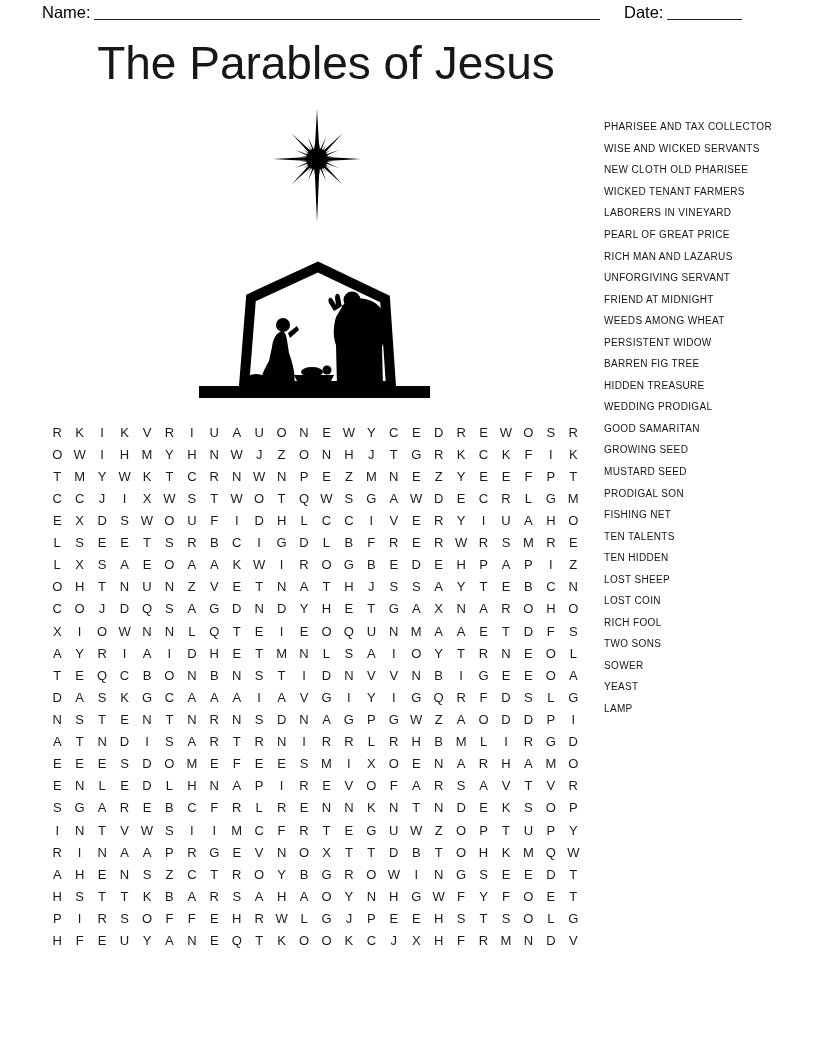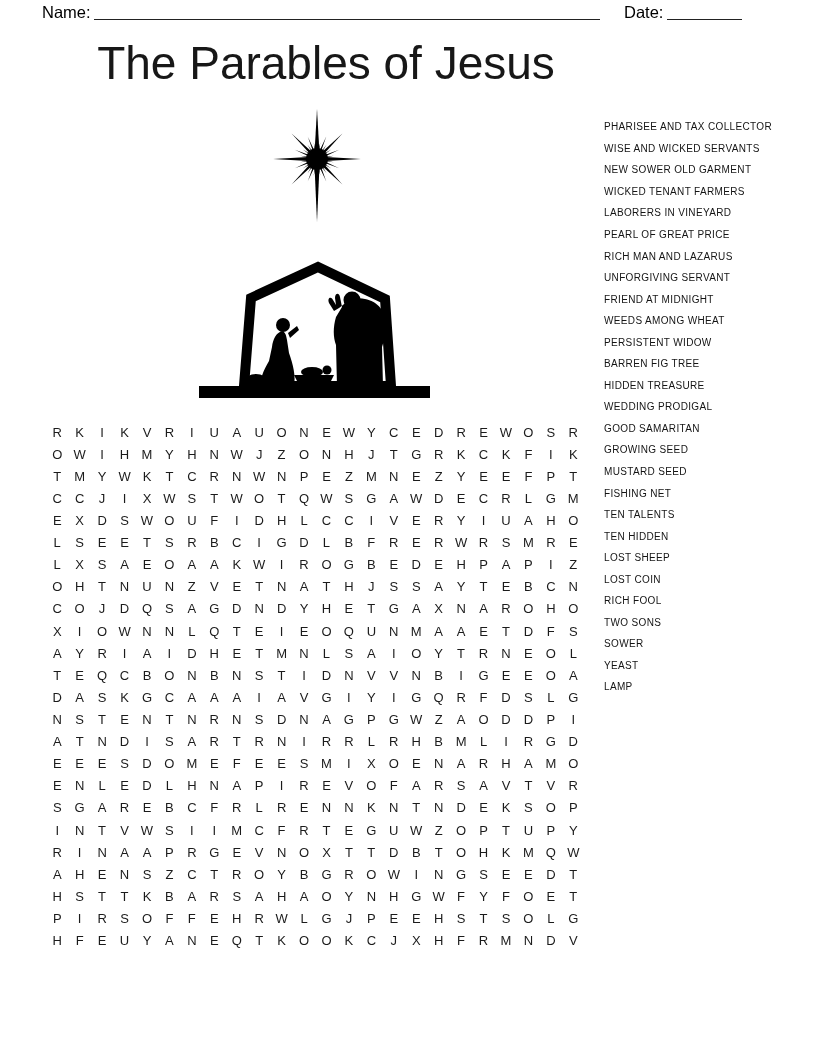--- a/index.html
+++ b/index.html
@@ -112,35 +112,36 @@
       <circle cx="137" cy="275" r="4.5"></circle>
       <path d="M104,280 L144,280 L139,290 L109,290 Z"></path>
       <path d="M109,288 L103,302 L107,302 L113,290 Z"></path>
       <path d="M139,288 L145,302 L141,302 L135,290 Z"></path>
     </g>
   </svg>
 
   <div id="word-list">
       <div class="word-item">PHARISEE AND TAX COLLECTOR</div>
       <div class="word-item">WISE AND WICKED SERVANTS</div>
-      <div class="word-item">NEW SOWER OLD GARMENT</div>
+      <div class="word-item">NEW CLOTH OLD PHARISEE</div>
       <div class="word-item">WICKED TENANT FARMERS</div>
       <div class="word-item">LABORERS IN VINEYARD</div>
       <div class="word-item">PEARL OF GREAT PRICE</div>
       <div class="word-item">RICH MAN AND LAZARUS</div>
       <div class="word-item">UNFORGIVING SERVANT</div>
       <div class="word-item">FRIEND AT MIDNIGHT</div>
       <div class="word-item">WEEDS AMONG WHEAT</div>
       <div class="word-item">PERSISTENT WIDOW</div>
       <div class="word-item">BARREN FIG TREE</div>
       <div class="word-item">HIDDEN TREASURE</div>
       <div class="word-item">WEDDING PRODIGAL</div>
       <div class="word-item">GOOD SAMARITAN</div>
       <div class="word-item">GROWING SEED</div>
       <div class="word-item">MUSTARD SEED</div>
+      <div class="word-item">PRODIGAL SON</div>
       <div class="word-item">FISHING NET</div>
       <div class="word-item">TEN TALENTS</div>
       <div class="word-item">TEN HIDDEN</div>
       <div class="word-item">LOST SHEEP</div>
       <div class="word-item">LOST COIN</div>
       <div class="word-item">RICH FOOL</div>
       <div class="word-item">TWO SONS</div>
       <div class="word-item">SOWER</div>
       <div class="word-item">YEAST</div>
       <div class="word-item">LAMP</div>

